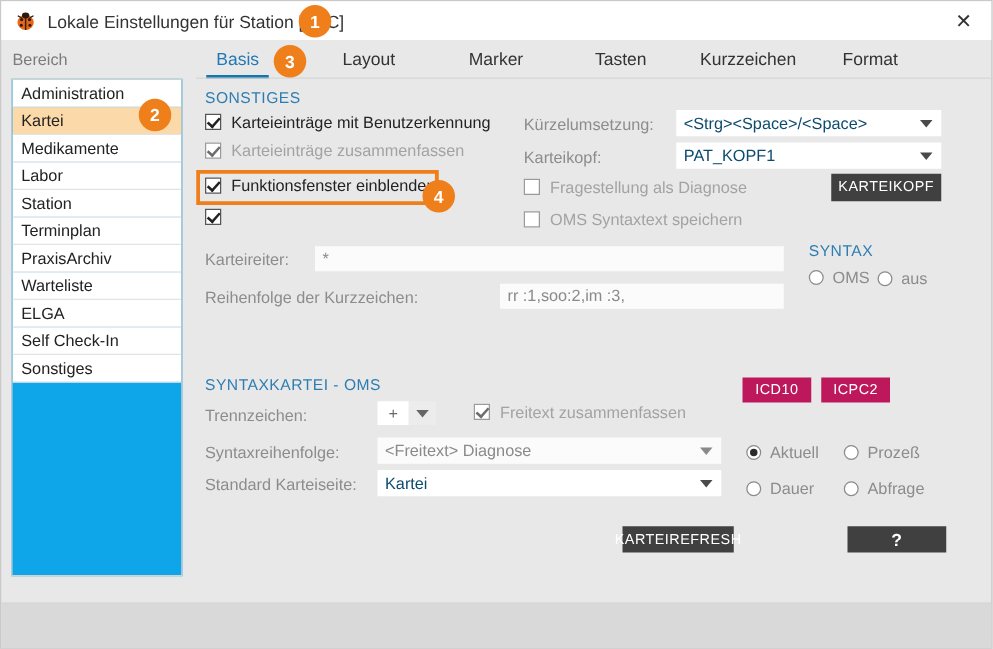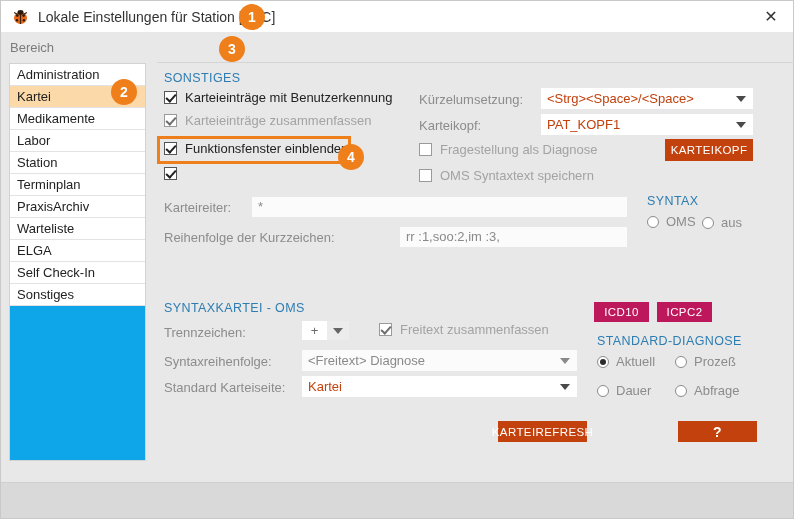--- a/index.html
+++ b/index.html
@@ -40,34 +40,34 @@
   .chk .box{width:13px;height:13px;border:1px solid #555;background:#fff;box-sizing:border-box;position:relative;flex:none;margin-right:8px;}
   .chk.checked .box:after{content:"";position:absolute;left:3px;top:0px;width:4px;height:8px;border:solid #222;border-width:0 2px 2px 0;transform:rotate(42deg);}
   .chk.disabled{color:#a3a3a3;}
   .chk.disabled .box{border-color:#9a9a9a;}
   .chk.disabled.checked .box:after{border-color:#6d6d6d;}
 
   .lbl{position:absolute;font-size:13px;color:#8c8c8c;white-space:nowrap;text-align:center;}
 
   .txtfield{position:absolute;background:#fbfbfb;border:none;box-sizing:border-box;font-size:13px;color:#8a8a8a;padding-left:6px;line-height:20px;height:20px;white-space:nowrap;overflow:hidden;}
 
-  .dd{position:absolute;background:#ffffff;box-sizing:border-box;height:21px;line-height:21px;font-size:13px;color:#c2410c;padding-left:6px;white-space:nowrap;overflow:hidden;cursor:pointer;}
+  .dd{position:absolute;background:#ffffff;box-sizing:border-box;height:21px;line-height:21px;font-size:13px;color:#0c4a6e;padding-left:6px;white-space:nowrap;overflow:hidden;cursor:pointer;}
   .dd.muted{background:#fbfbfb;color:#8a8a8a;}
   .dd .arrow{position:absolute;right:7px;top:8px;width:0;height:0;border-left:5px solid transparent;border-right:5px solid transparent;border-top:6px solid #4a4a4a;}
   .dd.muted .arrow{border-top-color:#8a8a8a;}
 
   .smalldd{position:absolute;height:19px;background:#fff;font-size:13px;color:#6b6b6b;text-align:center;line-height:19px;cursor:pointer;}
   .smalldd .arrowbx{position:absolute;right:-22px;top:0;width:22px;height:19px;background:#ececec;}
   .smalldd .arrowbx:after{content:"";position:absolute;left:6px;top:7px;width:0;height:0;border-left:5px solid transparent;border-right:5px solid transparent;border-top:6px solid #666;}
 
   .radio{position:absolute;display:flex;align-items:center;font-size:13px;color:#8c8c8c;white-space:nowrap;cursor:pointer;}
   .radio .rb{width:12px;height:12px;border:1px solid #8b8b8b;border-radius:50%;background:#fff;box-sizing:border-box;margin-right:7px;position:relative;flex:none;}
   .radio.on .rb:after{content:"";position:absolute;left:2px;top:2px;width:6px;height:6px;border-radius:50%;background:#2b2b2b;}
 
-  .btn{position:absolute;background:#c2410c;color:#fff;font-size:11.5px;letter-spacing:.4px;text-align:center;cursor:pointer;box-sizing:border-box;display:flex;align-items:center;justify-content:center;}
+  .btn{position:absolute;background:#404040;color:#fff;font-size:11.5px;letter-spacing:.4px;text-align:center;cursor:pointer;box-sizing:border-box;display:flex;align-items:center;justify-content:center;}
   .btn.disabled{background:#be185d;color:#ffffff;}
 
   
   .footsep{position:absolute;left:0;top:481px;width:792px;height:1px;background:#cfcfcf;}
   .footer{position:absolute;left:0;top:482px;width:792px;height:35px;background:#d9d9d9;}
 
   
   .badge{position:absolute;border-radius:50%;background:#ee7f1a;color:#fff;display:flex;align-items:center;justify-content:center;font-size:14px;font-weight:bold;z-index:40;}
   .annbox{position:absolute;border:3px solid #ee7f1a;box-sizing:border-box;z-index:30;}
 </style>
@@ -101,20 +101,28 @@
     <div class="side-item">Labor</div>
     <div class="side-item">Station</div>
     <div class="side-item">Terminplan</div>
     <div class="side-item">PraxisArchiv</div>
     <div class="side-item">Warteliste</div>
     <div class="side-item">ELGA</div>
     <div class="side-item">Self Check-In</div>
     <div class="side-item">Sonstiges</div>
   </div>
 
+  <div class="tabbar">
+    <div class="tab active" style="left:16px;">Basis</div>
+    <div class="tab" style="left:117px;">Layout</div>
+    <div class="tab" style="left:218px;">Marker</div>
+    <div class="tab" style="left:319px;">Tasten</div>
+    <div class="tab" style="left:403px;">Kurzzeichen</div>
+    <div class="tab" style="left:517px;">Format</div>
+  </div>
   <div class="tabline"></div>
 
   <div class="content">
 
     <div class="sec-title" style="left:7px;top:8px;">SONSTIGES</div>
 
     <div class="chk checked" style="left:7px;top:27px;">
       <span class="box"></span>
       <span>Karteieinträge mit Benutzerkennung</span>
     </div>
@@ -190,21 +198,20 @@
 
     <div class="lbl" style="left:7px;top:317px;">Standard Karteiseite:</div>
     <div class="dd" style="left:145px;top:313px;width:275px;">
       <span>Kartei</span>
       <span class="arrow"></span>
     </div>
 
     <div class="btn disabled" style="left:437px;top:239px;width:55px;height:20px;">ICD10</div>
     <div class="btn disabled" style="left:500px;top:239px;width:55px;height:20px;">ICPC2</div>
 
-    <div class="sec-title" style="left:440px;top:271px;">STANDARD-DIAGNOSE</div>
     <div class="radio on" style="left:440px;top:291px;">
       <span class="rb"></span>
       <span>Aktuell</span>
     </div>
     <div class="radio" style="left:518px;top:291px;">
       <span class="rb"></span>
       <span>Prozeß</span>
     </div>
     <div class="radio" style="left:440px;top:320px;text-align:center;">
       <span class="rb"></span>

